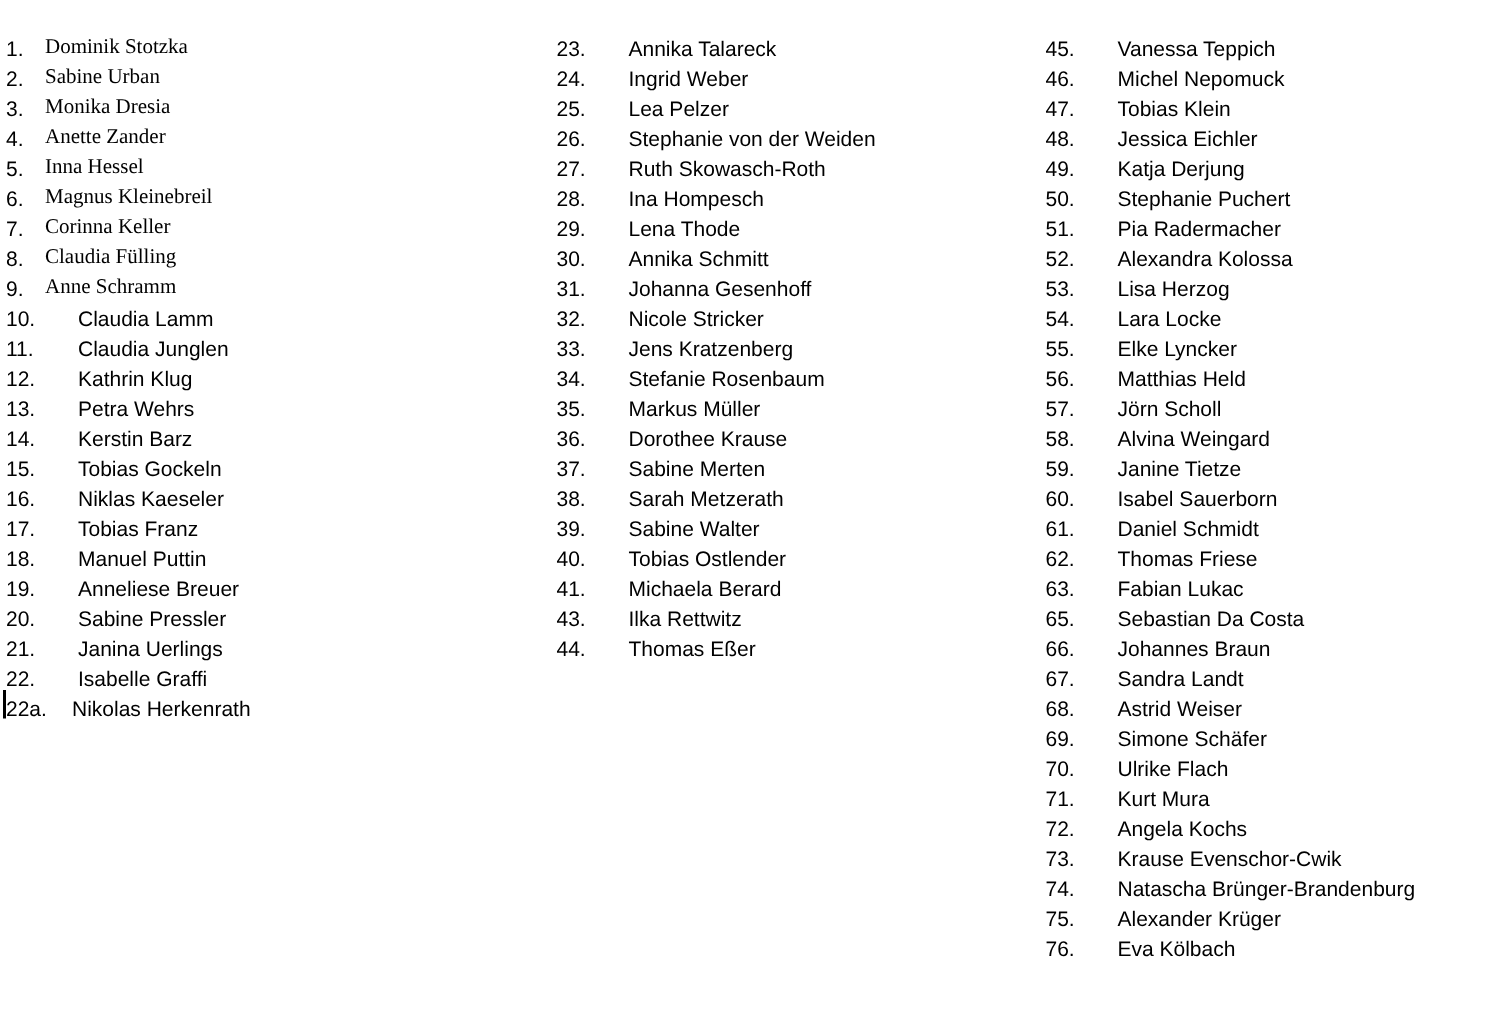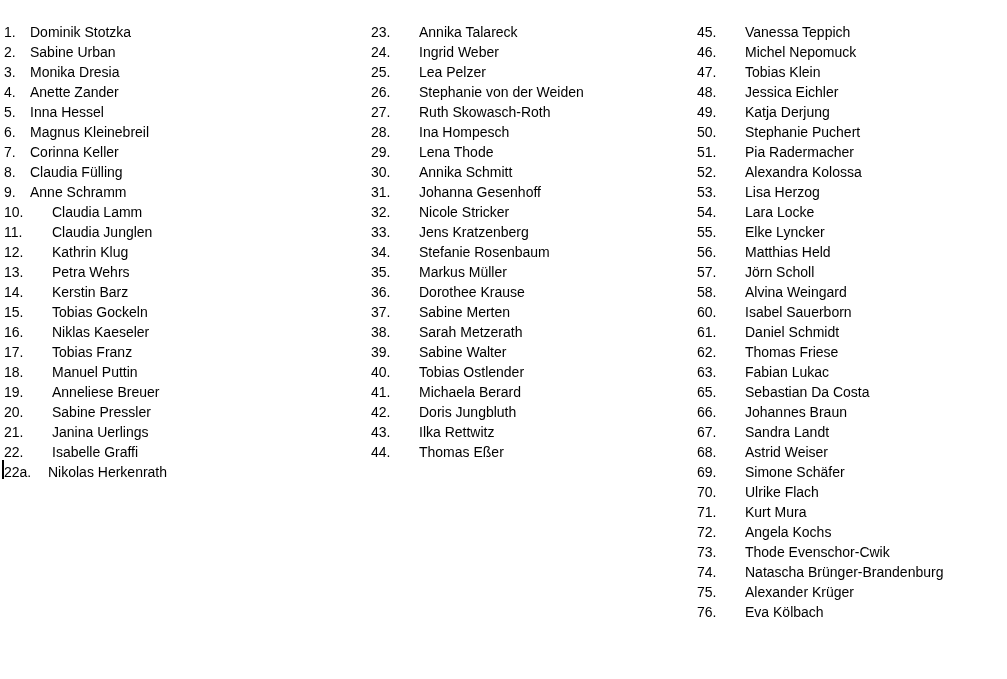--- a/index.html
+++ b/index.html
@@ -32,21 +32,21 @@
   }
   .num {
     position: absolute;
     left: 0;
     top: 0;
   }
   .nm {
     position: absolute;
     top: 0;
   }
-  .nm.off-1 { left: 26px; }  
+  .nm.off-1 { left: 26px; font-family: Liberation Serif, serif; }  
   .nm.off-2 { left: 48px; }  
   .nm.off-a { left: 44px; }  
   .caret {
     position: absolute;
     left: -2px;
     top: -2px;
     width: 1.5px;
     height: 19px;
     background: #000000;
   }
@@ -221,24 +221,20 @@
       </div>
       <div class="row">
         <span class="num">40.</span>
         <span class="nm off-2">Tobias Ostlender</span>
       </div>
       <div class="row">
         <span class="num">41.</span>
         <span class="nm off-2">Michaela Berard</span>
       </div>
       <div class="row">
-        <span class="num">42.</span>
-        <span class="nm off-2">Doris Jungbluth</span>
-      </div>
-      <div class="row">
         <span class="num">43.</span>
         <span class="nm off-2">Ilka Rettwitz</span>
       </div>
       <div class="row">
         <span class="num">44.</span>
         <span class="nm off-2">Thomas Eßer</span>
       </div>
     </div>
   <div class="col col-3">
       <div class="row">
@@ -291,20 +287,24 @@
       </div>
       <div class="row">
         <span class="num">57.</span>
         <span class="nm off-2">Jörn Scholl</span>
       </div>
       <div class="row">
         <span class="num">58.</span>
         <span class="nm off-2">Alvina Weingard</span>
       </div>
       <div class="row">
+        <span class="num">59.</span>
+        <span class="nm off-2">Janine Tietze</span>
+      </div>
+      <div class="row">
         <span class="num">60.</span>
         <span class="nm off-2">Isabel Sauerborn</span>
       </div>
       <div class="row">
         <span class="num">61.</span>
         <span class="nm off-2">Daniel Schmidt</span>
       </div>
       <div class="row">
         <span class="num">62.</span>
         <span class="nm off-2">Thomas Friese</span>
@@ -340,21 +340,21 @@
       <div class="row">
         <span class="num">71.</span>
         <span class="nm off-2">Kurt Mura</span>
       </div>
       <div class="row">
         <span class="num">72.</span>
         <span class="nm off-2">Angela Kochs</span>
       </div>
       <div class="row">
         <span class="num">73.</span>
-        <span class="nm off-2">Thode Evenschor-Cwik</span>
+        <span class="nm off-2">Krause Evenschor-Cwik</span>
       </div>
       <div class="row">
         <span class="num">74.</span>
         <span class="nm off-2">Natascha Brünger-Brandenburg</span>
       </div>
       <div class="row">
         <span class="num">75.</span>
         <span class="nm off-2">Alexander Krüger</span>
       </div>
       <div class="row">

